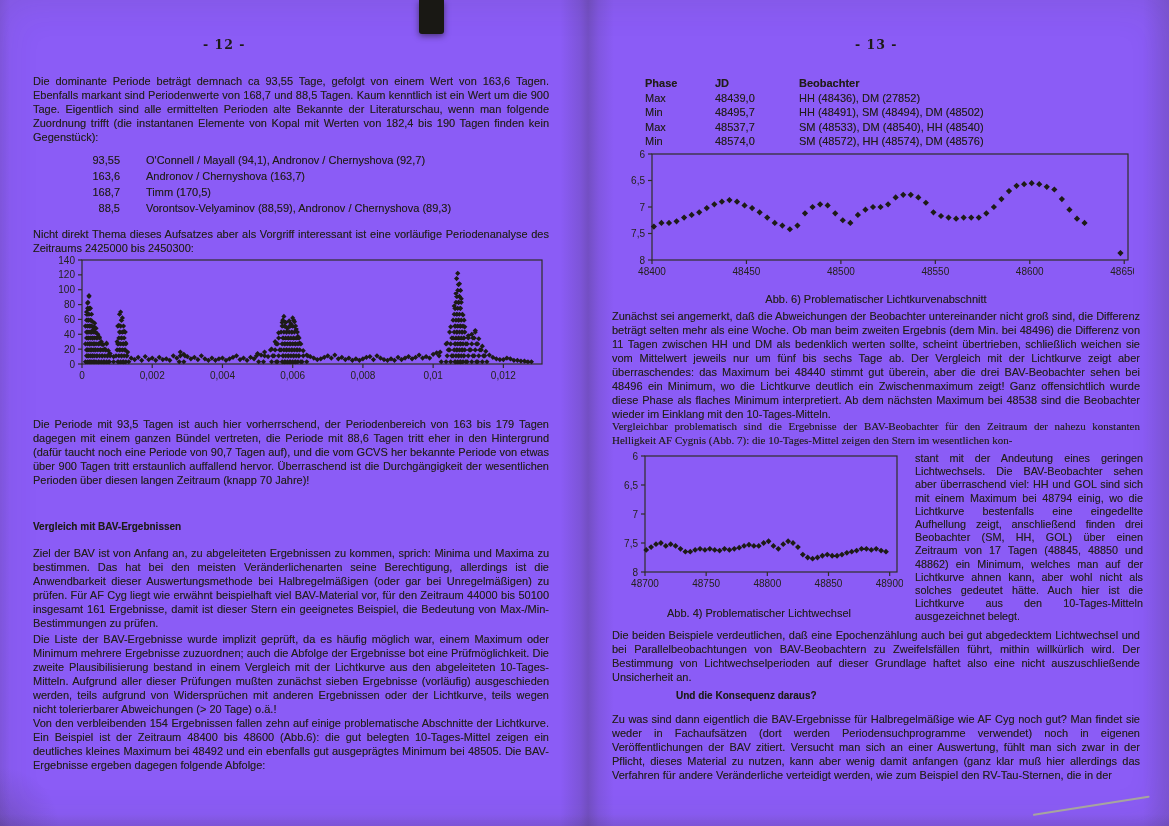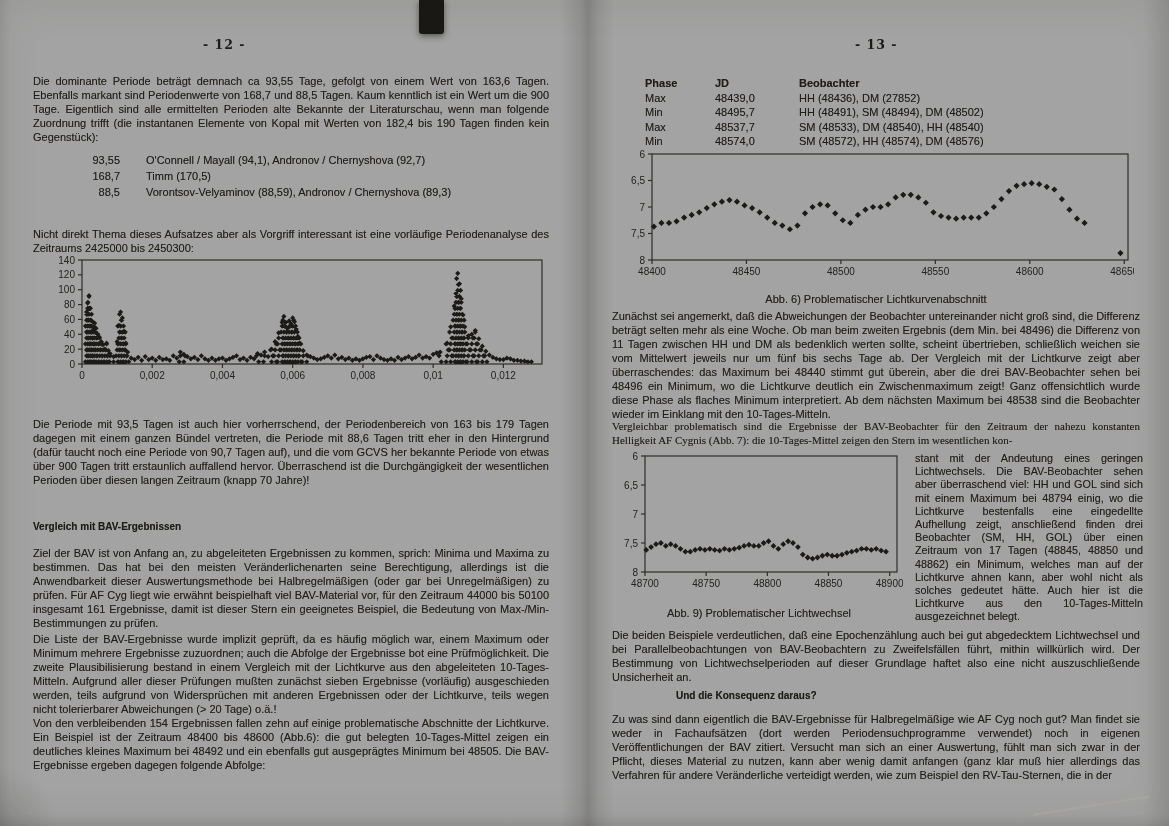--- a/index.html
+++ b/index.html
@@ -1,16 +1,16 @@
 <!DOCTYPE html>
 <html><head>
 <meta charset="utf-8">
 <style>
   html,body{margin:0;padding:0;background:#d8d7d3;}
-  .scan{position:relative;width:1169px;height:826px;background:#a3a3a3;overflow:hidden;
+  .scan{position:relative;width:1169px;height:826px;background:#8b5cf6;overflow:hidden;
         font-family:"Liberation Sans",sans-serif;color:#201d18;
         box-shadow:inset 0 0 40px rgba(60,55,45,.12);}
   .pageno{position:absolute;font-family:"DejaVu Serif",serif;font-size:12.5px;font-weight:bold;letter-spacing:1px;color:#1c1a16;}
   .para{position:absolute;margin:0;font-size:11px;line-height:14px;text-align:justify;color:#221f19;
         text-shadow:0 0 .4px rgba(30,28,22,.45);}
   .h{position:absolute;margin:0;font-size:10px;font-weight:bold;color:#1e1c17;text-shadow:0 0 .4px rgba(30,28,22,.45);}
   .ptable{position:absolute;font-size:11px;line-height:16px;text-shadow:0 0 .4px rgba(30,28,22,.45);}
   .ptable .row{display:grid;grid-template-columns:52px 26px 1fr;}
   .ptable .val{text-align:right;}
   .otable{position:absolute;font-size:11px;line-height:14.5px;text-shadow:0 0 .4px rgba(30,28,22,.45);}
@@ -43,20 +43,25 @@
   <div>
     <div class="pageno" style="left:203px;top:37px;">-  12  -</div>
 
     <p class="para" style="left:33px;top:74px;width:516px;">Die dominante Periode beträgt demnach ca 93,55 Tage, gefolgt von einem Wert von 163,6 Tagen. Ebenfalls markant sind Periodenwerte von 168,7 und 88,5 Tagen. Kaum kenntlich ist ein Wert um die 900 Tage. Eigentlich sind alle ermittelten Perioden alte Bekannte der Literaturschau, wenn man folgende Zuordnung trifft (die instantanen Elemente von Kopal mit Werten von 182,4 bis 190 Tagen finden kein Gegenstück):</p>
 
     <div class="ptable" style="left:68px;top:152px;width:470px;">
         <div class="row">
           <span class="val">93,55</span>
           <span></span>
           <span>O'Connell / Mayall (94,1), Andronov / Chernyshova (92,7)</span>
+        </div>
+        <div class="row">
+          <span class="val">163,6</span>
+          <span></span>
+          <span>Andronov / Chernyshova (163,7)</span>
         </div>
         <div class="row">
           <span class="val">168,7</span>
           <span></span>
           <span>Timm (170,5)</span>
         </div>
         <div class="row">
           <span class="val">88,5</span>
           <span></span>
           <span>Vorontsov-Velyaminov (88,59), Andronov / Chernyshova (89,3)</span>
@@ -196,21 +201,21 @@
           <line x1="26" y1="35" x2="30" y2="35" stroke="#2f2d28" stroke-width="1.2"></line>
           <text x="23" y="38.5" text-anchor="end" font-size="10">6,5</text>
           <line x1="26" y1="64" x2="30" y2="64" stroke="#2f2d28" stroke-width="1.2"></line>
           <text x="23" y="67.5" text-anchor="end" font-size="10">7</text>
           <line x1="26" y1="93" x2="30" y2="93" stroke="#2f2d28" stroke-width="1.2"></line>
           <text x="23" y="96.5" text-anchor="end" font-size="10">7,5</text>
           <line x1="26" y1="122" x2="30" y2="122" stroke="#2f2d28" stroke-width="1.2"></line>
           <text x="23" y="125.5" text-anchor="end" font-size="10">8</text>
           <path d="M 31.223300970873787 97.06 L 34.123300970873785 99.96000000000001 L 31.223300970873787 102.86000000000001 L 28.323300970873788 99.96000000000001 Z M 36.116504854368934 94.16000000000001 L 39.01650485436893 97.06000000000002 L 36.116504854368934 99.96000000000002 L 33.216504854368935 97.06000000000002 Z M 41.009708737864074 91.25999999999996 L 43.90970873786407 94.15999999999997 L 41.009708737864074 97.05999999999997 L 38.109708737864075 94.15999999999997 Z M 45.90291262135922 90.1 L 48.80291262135922 93 L 45.90291262135922 95.9 L 43.00291262135922 93 Z M 50.79611650485437 92.99999999999999 L 53.696116504854366 95.89999999999999 L 50.79611650485437 98.8 L 47.89611650485437 95.89999999999999 Z M 55.689320388349515 91.25999999999996 L 58.58932038834951 94.15999999999997 L 55.689320388349515 97.05999999999997 L 52.789320388349516 94.15999999999997 Z M 60.58252427184466 92.99999999999999 L 63.48252427184466 95.89999999999999 L 60.58252427184466 98.8 L 57.68252427184466 95.89999999999999 Z M 65.4757281553398 95.89999999999998 L 68.3757281553398 98.79999999999998 L 65.4757281553398 101.69999999999999 L 62.575728155339796 98.79999999999998 Z M 70.36893203883496 98.80000000000001 L 73.26893203883496 101.70000000000002 L 70.36893203883496 104.60000000000002 L 67.46893203883495 101.70000000000002 Z M 75.26213592233009 98.80000000000001 L 78.1621359223301 101.70000000000002 L 75.26213592233009 104.60000000000002 L 72.36213592233008 101.70000000000002 Z M 80.15533980582524 97.06 L 83.05533980582524 99.96000000000001 L 80.15533980582524 102.86000000000001 L 77.25533980582523 99.96000000000001 Z M 85.04854368932038 95.89999999999998 L 87.94854368932039 98.79999999999998 L 85.04854368932038 101.69999999999999 L 82.14854368932038 98.79999999999998 Z M 89.94174757281553 97.06 L 92.84174757281554 99.96000000000001 L 89.94174757281553 102.86000000000001 L 87.04174757281552 99.96000000000001 Z M 94.83495145631068 95.89999999999998 L 97.73495145631068 98.79999999999998 L 94.83495145631068 101.69999999999999 L 91.93495145631067 98.79999999999998 Z M 99.72815533980582 97.06 L 102.62815533980583 99.96000000000001 L 99.72815533980582 102.86000000000001 L 96.82815533980582 99.96000000000001 Z M 104.62135922330097 97.63999999999999 L 107.52135922330098 100.53999999999999 L 104.62135922330097 103.44 L 101.72135922330096 100.53999999999999 Z M 109.51456310679612 95.89999999999998 L 112.41456310679612 98.79999999999998 L 109.51456310679612 101.69999999999999 L 106.61456310679611 98.79999999999998 Z M 114.40776699029126 97.06 L 117.30776699029127 99.96000000000001 L 114.40776699029126 102.86000000000001 L 111.50776699029126 99.96000000000001 Z M 119.30097087378641 95.89999999999998 L 122.20097087378642 98.79999999999998 L 119.30097087378641 101.69999999999999 L 116.4009708737864 98.79999999999998 Z M 124.19417475728156 94.74 L 127.09417475728156 97.64 L 124.19417475728156 100.54 L 121.29417475728155 97.64 Z M 129.0873786407767 92.99999999999999 L 131.9873786407767 95.89999999999999 L 129.0873786407767 98.8 L 126.1873786407767 95.89999999999999 Z M 133.98058252427182 91.84 L 136.88058252427183 94.74000000000001 L 133.98058252427182 97.64000000000001 L 131.08058252427182 94.74000000000001 Z M 138.873786407767 92.99999999999999 L 141.773786407767 95.89999999999999 L 138.873786407767 98.8 L 135.973786407767 95.89999999999999 Z M 143.76699029126215 92.99999999999999 L 146.66699029126215 95.89999999999999 L 143.76699029126215 98.8 L 140.86699029126214 95.89999999999999 Z M 148.6601941747573 90.1 L 151.5601941747573 93 L 148.6601941747573 95.9 L 145.7601941747573 93 Z M 153.5533980582524 88.35999999999999 L 156.45339805825242 91.25999999999999 L 153.5533980582524 94.16 L 150.6533980582524 91.25999999999999 Z M 158.44660194174756 92.99999999999999 L 161.34660194174756 95.89999999999999 L 158.44660194174756 98.8 L 155.54660194174755 95.89999999999999 Z M 163.3398058252427 95.89999999999998 L 166.2398058252427 98.79999999999998 L 163.3398058252427 101.69999999999999 L 160.4398058252427 98.79999999999998 Z M 168.23300970873785 91.25999999999996 L 171.13300970873786 94.15999999999997 L 168.23300970873785 97.05999999999997 L 165.33300970873785 94.15999999999997 Z M 173.126213592233 88.35999999999999 L 176.026213592233 91.25999999999999 L 173.126213592233 94.16 L 170.226213592233 91.25999999999999 Z M 178.01941747572815 90.1 L 180.91941747572815 93 L 178.01941747572815 95.9 L 175.11941747572814 93 Z M 182.9126213592233 94.16000000000001 L 185.8126213592233 97.06000000000002 L 182.9126213592233 99.96000000000002 L 180.0126213592233 97.06000000000002 Z M 187.80582524271847 101.7 L 190.70582524271848 104.60000000000001 L 187.80582524271847 107.50000000000001 L 184.90582524271846 104.60000000000001 Z M 192.69902912621362 104.6 L 195.59902912621362 107.5 L 192.69902912621362 110.4 L 189.7990291262136 107.5 Z M 197.59223300970874 105.75999999999996 L 200.49223300970874 108.65999999999997 L 197.59223300970874 111.55999999999997 L 194.69223300970873 108.65999999999997 Z M 202.48543689320388 104.6 L 205.3854368932039 107.5 L 202.48543689320388 110.4 L 199.58543689320388 107.5 Z M 207.37864077669903 102.85999999999999 L 210.27864077669904 105.75999999999999 L 207.37864077669903 108.66 L 204.47864077669902 105.75999999999999 Z M 212.27184466019418 101.7 L 215.17184466019418 104.60000000000001 L 212.27184466019418 107.50000000000001 L 209.37184466019417 104.60000000000001 Z M 217.16504854368932 102.85999999999999 L 220.06504854368933 105.75999999999999 L 217.16504854368932 108.66 L 214.26504854368932 105.75999999999999 Z M 222.05825242718447 102.85999999999999 L 224.95825242718448 105.75999999999999 L 222.05825242718447 108.66 L 219.15825242718446 105.75999999999999 Z M 226.95145631067962 101.7 L 229.85145631067962 104.60000000000001 L 226.95145631067962 107.50000000000001 L 224.0514563106796 104.60000000000001 Z M 231.84466019417476 99.96 L 234.74466019417477 102.86 L 231.84466019417476 105.76 L 228.94466019417476 102.86 Z M 236.73786407766988 98.80000000000001 L 239.6378640776699 101.70000000000002 L 236.73786407766988 104.60000000000002 L 233.83786407766988 101.70000000000002 Z M 241.63106796116503 97.63999999999999 L 244.53106796116504 100.53999999999999 L 241.63106796116503 103.44 L 238.73106796116502 100.53999999999999 Z M 246.52427184466018 95.89999999999998 L 249.42427184466018 98.79999999999998 L 246.52427184466018 101.69999999999999 L 243.62427184466017 98.79999999999998 Z M 251.41747572815535 95.89999999999998 L 254.31747572815536 98.79999999999998 L 251.41747572815535 101.69999999999999 L 248.51747572815535 98.79999999999998 Z M 256.31067961165047 97.06 L 259.21067961165045 99.96000000000001 L 256.31067961165047 102.86000000000001 L 253.41067961165047 99.96000000000001 Z M 261.20388349514565 95.89999999999998 L 264.1038834951456 98.79999999999998 L 261.20388349514565 101.69999999999999 L 258.30388349514567 98.79999999999998 Z M 266.0970873786408 97.63999999999999 L 268.9970873786408 100.53999999999999 L 266.0970873786408 103.44 L 263.19708737864084 100.53999999999999 Z M 270.99029126213594 98.80000000000001 L 273.8902912621359 101.70000000000002 L 270.99029126213594 104.60000000000002 L 268.09029126213596 101.70000000000002 Z " fill="#1d1b17"></path>
         </svg>
-      <figcaption class="figcap">Abb. 9) Problematischer Lichtwechsel</figcaption>
+      <figcaption class="figcap">Abb. 4) Problematischer Lichtwechsel</figcaption>
     </figure>
 
     <p class="para" style="left:915px;top:452px;width:228px;font-size:10.8px;line-height:13.2px;">stant mit der Andeutung eines geringen Lichtwechsels. Die BAV-Beobachter sehen aber überraschend viel: HH und GOL sind sich mit einem Maximum bei 48794 einig, wo die Lichtkurve bestenfalls eine eingedellte Aufhellung zeigt, anschließend finden drei Beobachter (SM, HH, GOL) über einen Zeitraum von 17 Tagen (48845, 48850 und 48862) ein Minimum, welches man auf der Lichtkurve ahnen kann, aber wohl nicht als solches gedeutet hätte. Auch hier ist die Lichtkurve aus den 10-Tages-Mitteln ausgezeichnet belegt.</p>
 
     <p class="para" style="left:612px;top:628px;width:528px;">Die beiden Beispiele verdeutlichen, daß eine Epochenzählung auch bei gut abgedecktem Lichtwechsel und bei Parallelbeobachtungen von BAV-Beobachtern zu Zweifelsfällen führt, mithin willkürlich wird. Der Bestimmung von Lichtwechselperioden auf dieser Grundlage haftet also eine nicht auszuschließende Unsicherheit an.</p>
 
     <h2 class="h" style="left:648px;top:690px;padding-left:28px;">Und die Konsequenz daraus?</h2>
 
     <p class="para" style="left:612px;top:712px;width:528px;">Zu was sind dann eigentlich die BAV-Ergebnisse für Halbregelmäßige wie AF Cyg noch gut? Man findet sie weder in Fachaufsätzen (dort werden Periodensuchprogramme verwendet) noch in eigenen Veröffentlichungen der BAV zitiert. Versucht man sich an einer Auswertung, fühlt man sich zwar in der Pflicht, dieses Material zu nutzen, kann aber wenig damit anfangen (ganz klar muß hier allerdings das Verfahren für andere Veränderliche verteidigt werden, wie zum Beispiel den RV-Tau-Sternen, die in der</p>
   </div>

